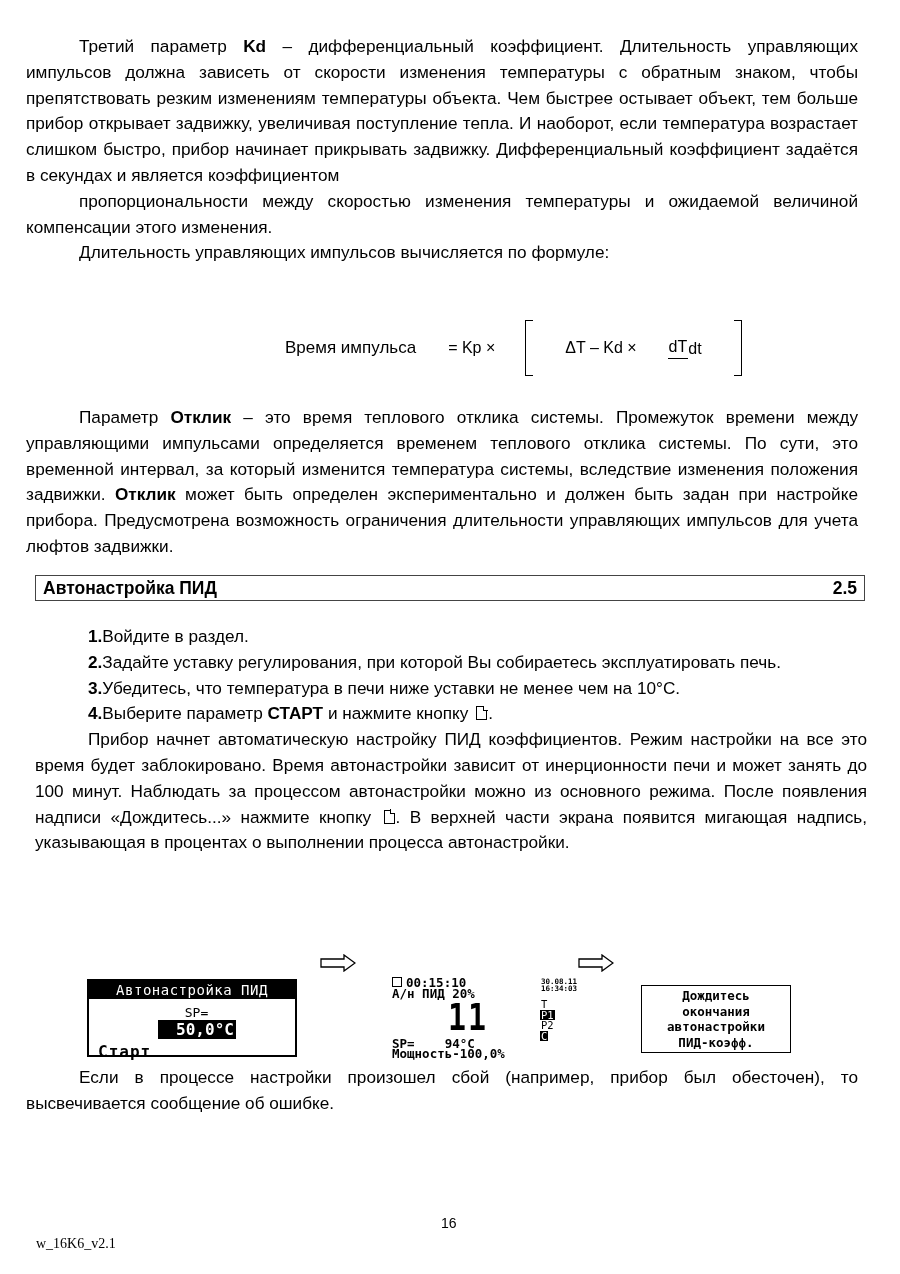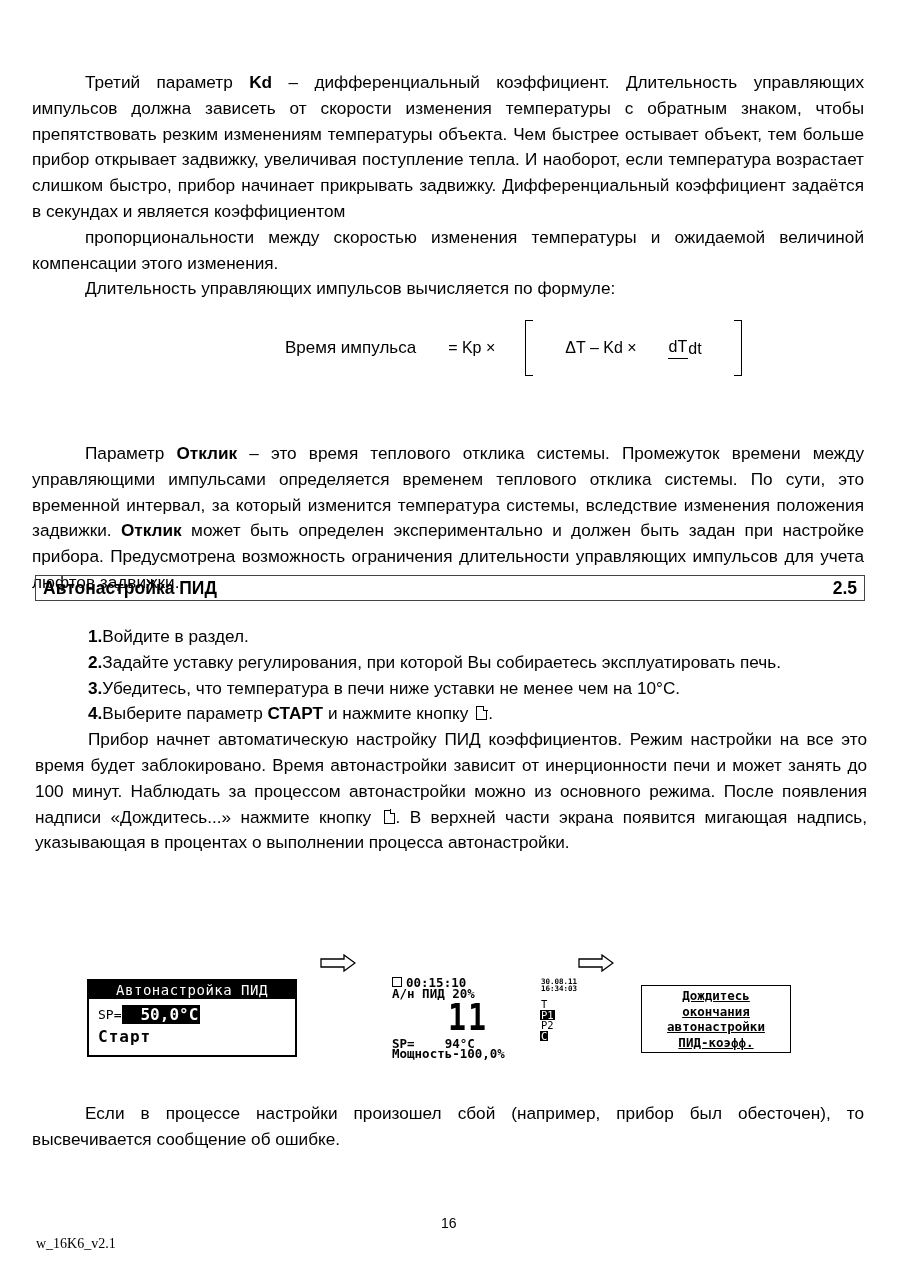--- a/index.html
+++ b/index.html
@@ -1,53 +1,53 @@
 <!DOCTYPE html>
 <html><head>
 <meta charset="utf-8">
 <style>
   html, body { margin: 0; padding: 0; background: #ffffff; }
   body { width: 900px; height: 1274px; position: relative; overflow: hidden;
          font-family: "Liberation Sans", sans-serif; color: #000; }
-  .page { position: absolute; left: 32px; top: 34px; width: 832px; margin-top: 36px; }
+  .page { position: absolute; left: 26px; top: 34px; width: 832px; }
   p { margin: 0; font-size: 17.2px; line-height: 25.8px; text-align: justify; }
   p.indent { text-indent: 53px; }
   p.last-left { text-align-last: left; }
   b { font-weight: bold; }
   .formula { position: absolute; left: 285px; top: 318px; height: 60px; font-size: 16px; display: flex; align-items: center; gap: 28px; }
   .formula .lbl { font-size: 17px; margin-right: 4px; }
   .formula .br { display: inline-block; width: 7px; height: 54px; border: 1.4px solid #000; }
   .formula .br.l { border-right: none; margin: 0 4px 0 2px; }
   .formula .br.r { border-left: none; margin-left: 4px; }
   .formula .frac { display: inline-flex; flex-direction: row; align-items: center; margin-left: 3px; }
   .formula .frac span:first-child { border-bottom: 1.3px solid #000; padding: 0 1px 2px 1px; }
   .formula .frac span:last-child { padding-top: 2px; }
   .section { position: absolute; left: 35px; top: 575px; width: 830px; height: 26px; border: 1.3px solid #444;
              display: flex; justify-content: space-between; align-items: center; box-sizing: border-box; padding: 0 7px; }
   .section span { font-weight: bold; font-size: 17.5px; }
   .steps { position: absolute; left: 35px; top: 624px; width: 832px; }
   .lcd { position: absolute; font-family: "DejaVu Sans Mono", monospace; font-weight: bold; color: #000; }
   .lcd1 { left: 87px; top: 979px; width: 210px; height: 78px; border: 2px solid #000; box-sizing: border-box; }
   .lcd1 .hdr { background: #000; color: #fff; height: 18px; font-size: 14px; text-align: center; line-height: 18px; font-weight: normal; letter-spacing: 0.5px; }
-  .lcd1 .row { font-size: 15px; padding-left: 9px; margin-top: 6px; display: flex; align-items: center; }
+  .lcd1 .row { font-size: 15px; padding-left: 9px; margin-top: 6px; display: flex; align-items: center; flex-direction: column; }
   .lcd1 .row .sp { font-size: 13px; font-weight: normal; }
   .lcd1 .row .val { background: #000; color: #fff; padding: 0 2px 0 18px; margin-left: 1px; font-size: 16px; }
   .lcd1 .start { font-size: 16px; padding-left: 9px; margin-top: 3px; letter-spacing: 1px; }
   .lcd2 { left: 392px; top: 977px; width: 170px; height: 82px; font-size: 12.5px; line-height: 12px; }
   .lcd2 .l1 { position: absolute; left: 0; top: 0; }
   .lcd2 .l2 { position: absolute; left: 0; top: 11px; }
   .lcd2 .dt { position: absolute; left: 125px; top: 1px; font-size: 7.5px; line-height: 7px; font-weight: bold; margin-left: 24px; }
   .lcd2 .big { position: absolute; left: 56px; top: 23px; font-size: 30px; line-height: 28px; letter-spacing: 2px; font-weight: bold; transform: scaleY(1.25); transform-origin: top left; }
   .lcd2 .tags { position: absolute; left: 148px; top: 22px; font-size: 10.5px; line-height: 10px; font-weight: normal; }
   .lcd2 .tags div { margin-bottom: 0.5px; padding: 0 1px; width: fit-content; }
   .lcd2 .tags .inv { background: #000; color: #fff; }
   .lcd2 .l3 { position: absolute; left: 0; top: 61px; }
   .lcd2 .l4 { position: absolute; left: 0; top: 71px; }
   .lcd3 { left: 641px; top: 985px; width: 150px; height: 68px; border: 1.5px solid #000; box-sizing: border-box;
-          font-size: 12.5px; line-height: 15.5px; text-align: center; padding-top: 2px; text-decoration: underline; }
+          font-size: 12.5px; line-height: 15.5px; text-align: center; padding-top: 2px; }
   .arrow { position: absolute; width: 36px; height: 18px; }
   .footer-num { position: absolute; left: 441px; top: 1215px; font-size: 14px; }
   .footer-id { position: absolute; left: 36px; top: 1236px; font-size: 14px; font-family: "Liberation Serif", serif; }
   .file-icon { display: inline-block; width: 11px; height: 14px; border: 1.3px solid #000; box-sizing: border-box; vertical-align: -1px; position: relative; margin-left: 3px; margin-right: 1px; }
   .file-icon::after { content: ""; position: absolute; right: -1.5px; top: -1.5px; width: 4px; height: 4px; background: #fff; border-left: 1.3px solid #000; border-bottom: 1.3px solid #000; }
 </style>
 </head>
 <body>
 
 <div class="page">

